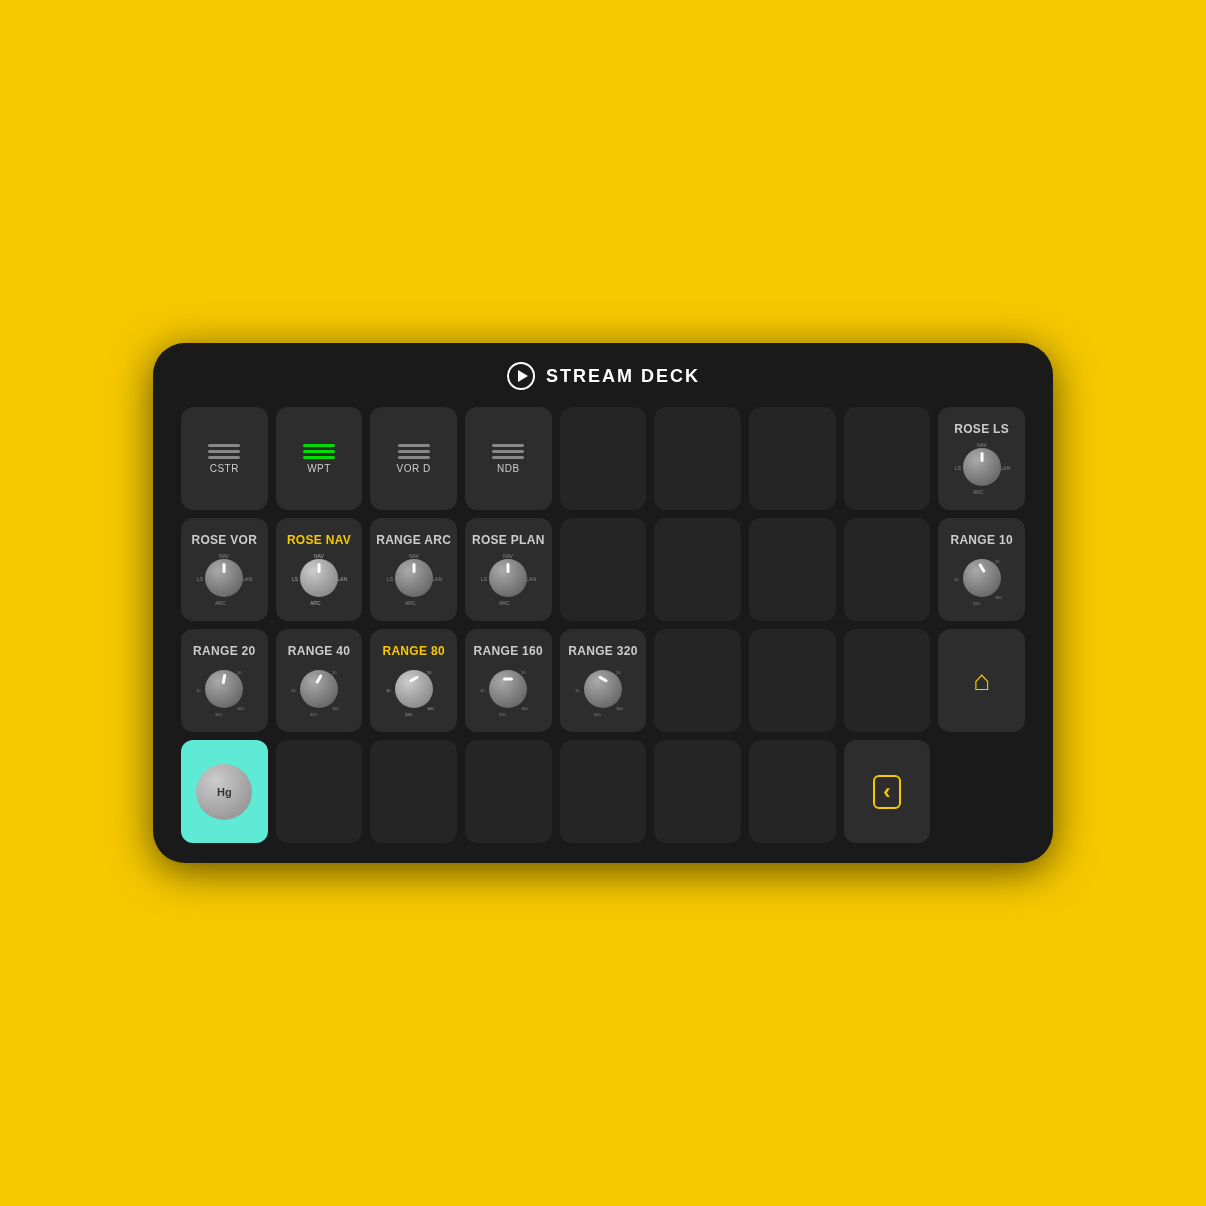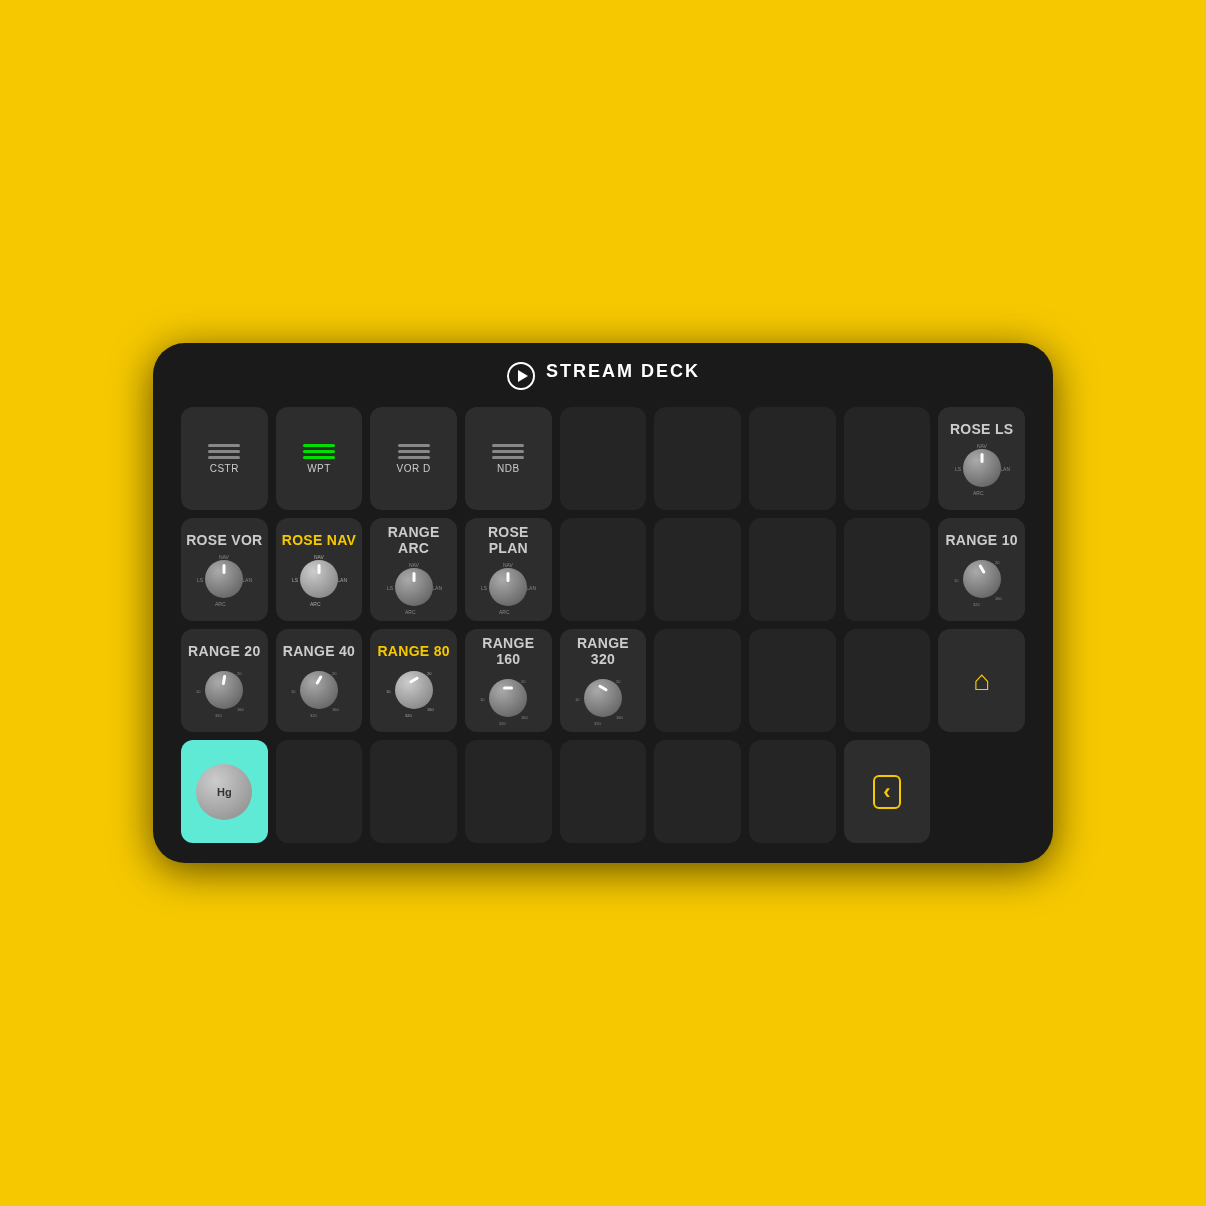--- a/index.html
+++ b/index.html
@@ -18,20 +18,21 @@
       background: #1a1a1a;
       border-radius: 32px;
       display: flex;
       flex-direction: column;
       align-items: center;
       padding: 18px 28px 20px 28px;
       box-shadow: 0 8px 40px rgba(0,0,0,0.6);
     }
     .device-header {
       display: flex;
+      align-items: center;
       gap: 10px;
       margin-bottom: 16px;
     }
     .logo-icon {
       width: 30px;
       height: 30px;
     }
     .device-title {
       color: white;
       font-size: 18px;
@@ -88,25 +89,24 @@
       font-weight: 400;
       letter-spacing: 0.5px;
       text-align: center;
     }
     
     .btn-knob {
       padding: 4px;
     }
     .btn-knob .knob-label {
       color: #ccc;
-      font-size: 14px;
+      font-size: 12px;
       font-weight: 600;
       letter-spacing: 0.3px;
       margin-bottom: 2px;
-      text-align: center;
     }
     .btn-knob.yellow-label .knob-label {
       color: #F5C800;
     }
     .knob-indicator {
       position: absolute;
       width: 3px;
       height: 10px;
       background: white;
       border-radius: 2px;

